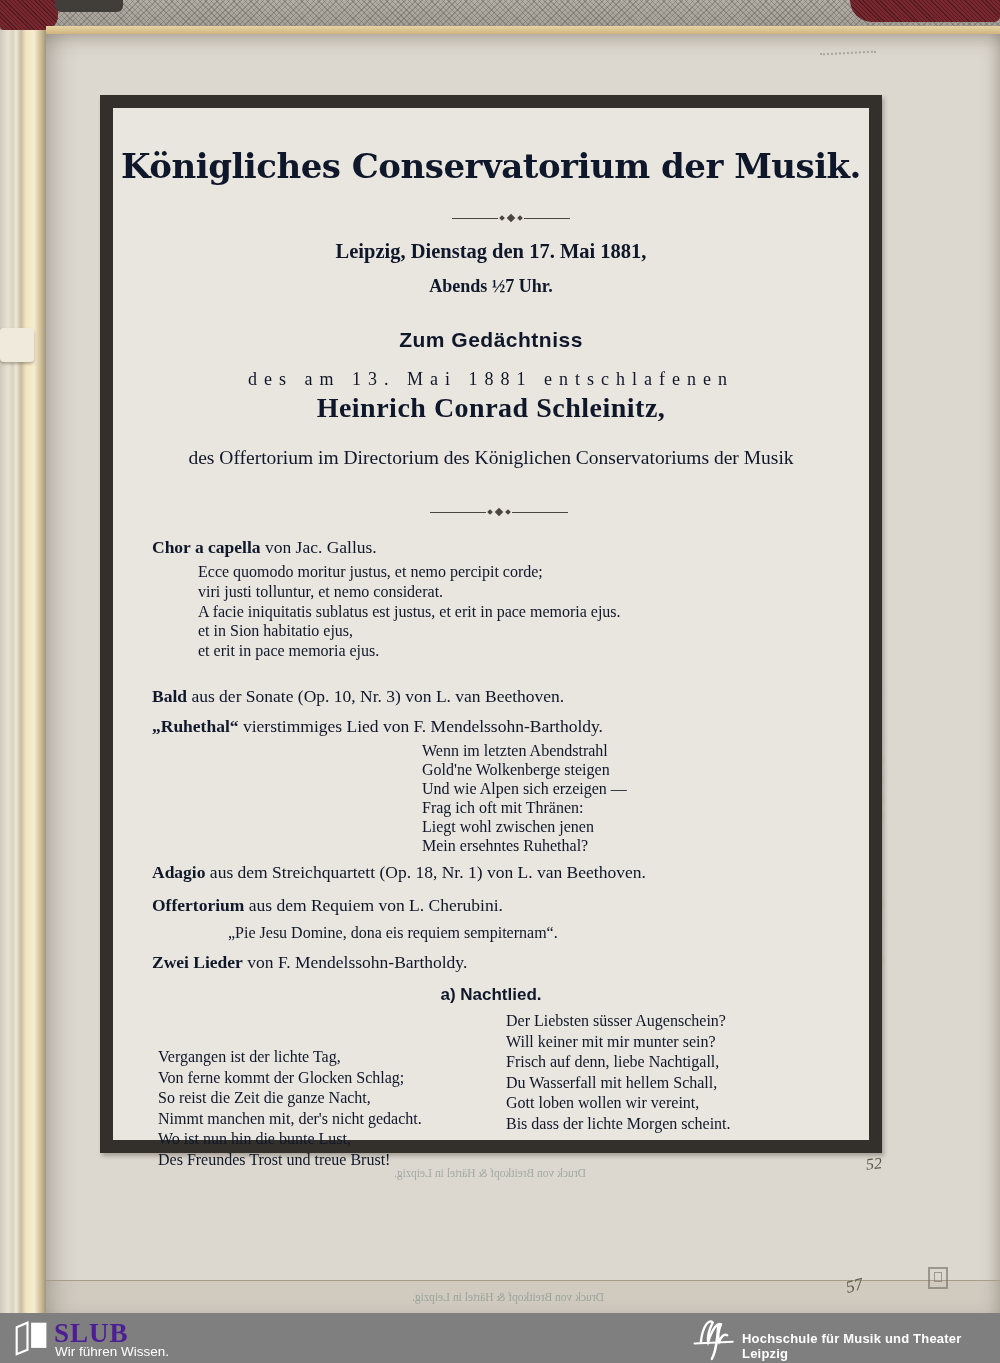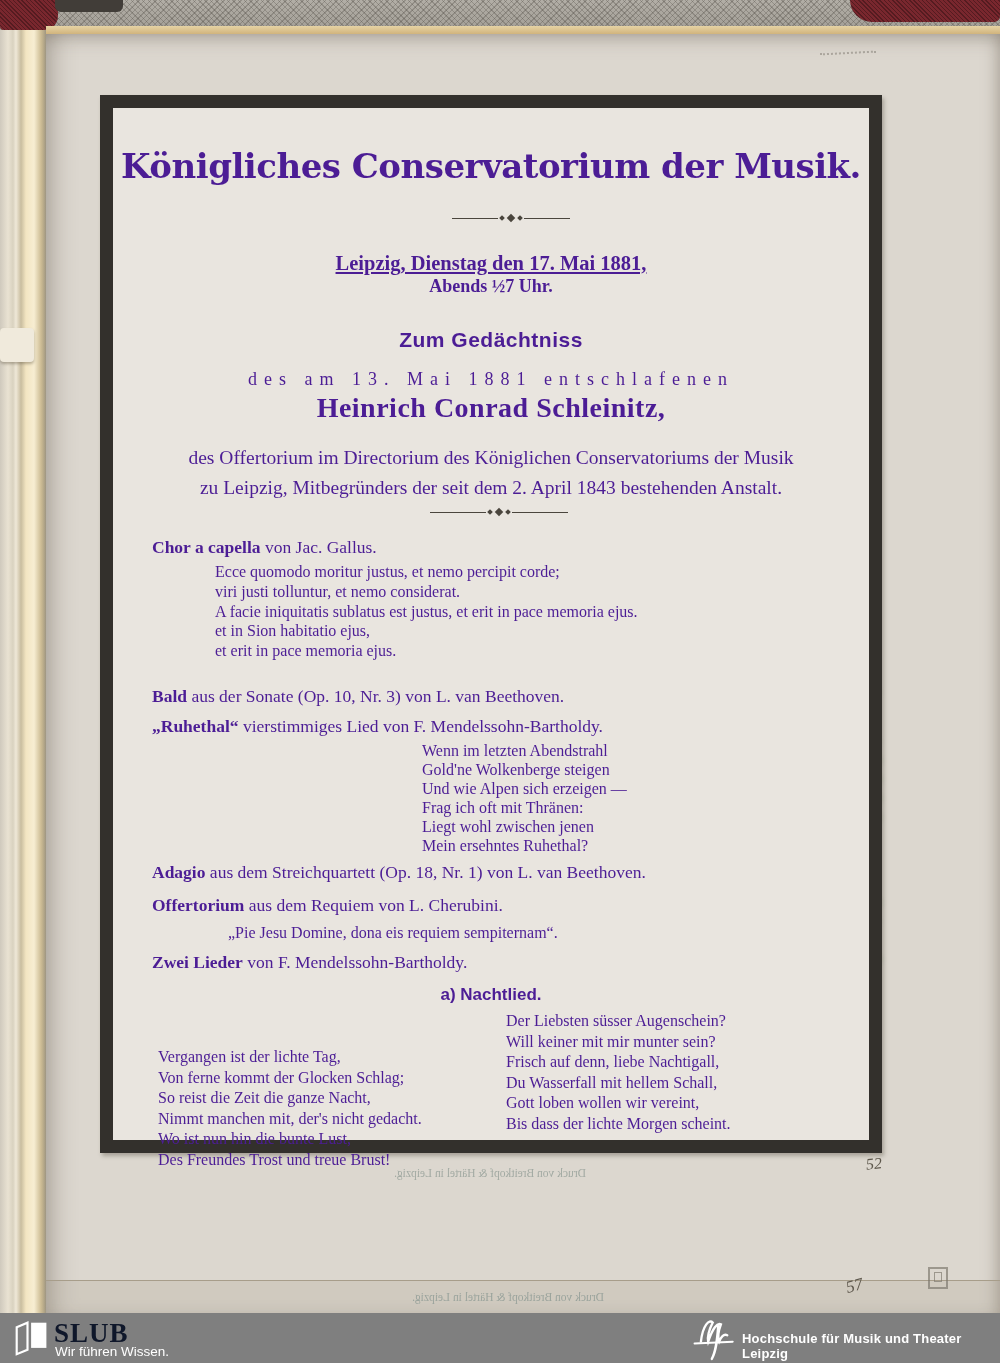--- a/index.html
+++ b/index.html
@@ -30,21 +30,21 @@
   .page{left:46px;top:34px;width:954px;height:1279px;background:#dcd7cf;
     box-shadow:inset 20px 0 24px -14px rgba(90,80,65,.38),
                inset 0 16px 20px -14px rgba(120,110,95,.5),
                inset -12px 0 16px -9px rgba(100,90,75,.38);}
   .below-crease{left:46px;top:1280px;width:954px;height:33px;
     background:rgba(160,150,130,.20);border-top:1.5px solid #a79d8a;}
   .frame{left:100px;top:95px;width:756px;height:1032px;border:13px solid #33302c;
     background:#e9e5df;z-index:2;box-shadow:2px 3px 4px rgba(70,62,50,.35);}
 
   
-  .ink{color:#4c1d95;z-index:3;}
+  .ink{color:#0f172a;z-index:3;}
   .ctr{left:113px;width:756px;text-align:center;}
   .fraktur{font-family:"DejaVu Serif",serif;font-weight:bold;letter-spacing:-.5px;}
   .grot{font-family:"Liberation Sans",sans-serif;font-weight:bold;}
   .row{font-size:17.5px;}
   .row b{font-weight:bold;margin-left:12px;}
   .verse{font-size:16px;}
   .verse div{white-space:nowrap;}
 
   
   .divider{display:flex;align-items:center;z-index:3;}
@@ -56,21 +56,21 @@
   .gh{color:#98a29b;transform:scaleX(-1);z-index:1;opacity:.85;}
   .gh div{white-space:nowrap;}
   .smudge{background:rgba(143,163,128,.24);filter:blur(2px);border-radius:3px;z-index:1;}
   .pencil{color:#5d574c;font-style:italic;z-index:3;}
   .scribble{border-top:2px dotted rgba(100,95,85,.4);transform:rotate(-3deg);z-index:3;}
   .stamp{border:2px solid #7a756b;z-index:3;opacity:.65;}
   .stamp i{display:block;margin:3px auto;width:6px;height:8px;border:1.5px solid #7a756b;}
 
   
   .footer{left:0;top:1313px;width:1000px;height:50px;z-index:5;}
-  .f-name{font-family:"Liberation Serif",serif;font-weight:bold;color:#0f172a;
+  .f-name{font-family:"Liberation Serif",serif;font-weight:bold;color:#4c1d95;
           font-size:27px;letter-spacing:1px;z-index:6;text-align:center;}
   .f-tag{font-family:"Liberation Sans",sans-serif;color:#fff;font-size:13.5px;z-index:6;}
   .f-hmt{font-family:"Liberation Sans",sans-serif;font-weight:bold;color:#fff;
          font-size:13px;letter-spacing:.2px;z-index:6;}
 </style>
 </head>
 <body>
 
 <div class="scene">
 
@@ -148,42 +148,41 @@
   <div class="abs ink ctr fraktur" style="top:146px;font-size:34px;">Königliches Conservatorium der Musik.</div>
 
   <div class="abs divider" style="left:452px;top:215px;width:118px;">
     <span class="dline"></span>
       <span class="diam"></span>
       <span class="diam big"></span>
       <span class="diam"></span>
       <span class="dline"></span>
   </div>
 
-  <div class="abs ink ctr" style="top:252px;font-size:20.5px;font-weight:bold;text-decoration:underline;">Leipzig, Dienstag den 17. Mai 1881,</div>
+  <div class="abs ink ctr" style="top:240px;font-size:20.5px;font-weight:bold;">Leipzig, Dienstag den 17. Mai 1881,</div>
   <div class="abs ink ctr" style="top:276px;font-size:18px;font-weight:bold;">Abends ½7 Uhr.</div>
 
   <div class="abs ink ctr grot" style="top:328px;font-size:21px;letter-spacing:.5px;">Zum Gedächtniss</div>
   <div class="abs ink ctr" style="top:369px;font-size:18px;letter-spacing:7px;">des am 13. Mai 1881 entschlafenen</div>
   <div class="abs ink ctr" style="top:392px;font-size:28px;font-weight:bold;letter-spacing:.5px;">Heinrich Conrad Schleinitz,</div>
   <div class="abs ink ctr" style="top:447px;font-size:19.5px;">des Offertorium im Directorium des Königlichen Conservatoriums der Musik</div>
-  <div class="abs ink ctr" style="top:477px;font-size:19.5px;">zu Leipzig, Mitbegründers der seit dem 2. April 1843 bestehenden Anstalt.</div>
 
   <div class="abs divider" style="left:430px;top:509px;width:138px;">
     <span class="dline"></span>
       <span class="diam"></span>
       <span class="diam big"></span>
       <span class="diam"></span>
       <span class="dline"></span>
   </div>
 
   <div class="abs ink row" style="left:140px;top:537px;">
     <b>Chor a capella</b><span> von Jac. Gallus.</span>
   </div>
 
-  <div class="abs ink verse" style="left:215px;top:562px;line-height:19.8px;">
+  <div class="abs ink verse" style="left:198px;top:562px;line-height:19.8px;">
       <div>Ecce quomodo moritur justus, et nemo percipit corde;</div>
       <div>viri justi tolluntur, et nemo considerat.</div>
       <div>A facie iniquitatis sublatus est justus, et erit in pace memoria ejus.</div>
       <div>et in Sion habitatio ejus,</div>
       <div>et erit in pace memoria ejus.</div>
     </div>
 
   <div class="abs ink row" style="left:140px;top:686px;">
     <b>Bald</b><span> aus der Sonate (Op. 10, Nr. 3) von L. van Beethoven.</span>
   </div>

